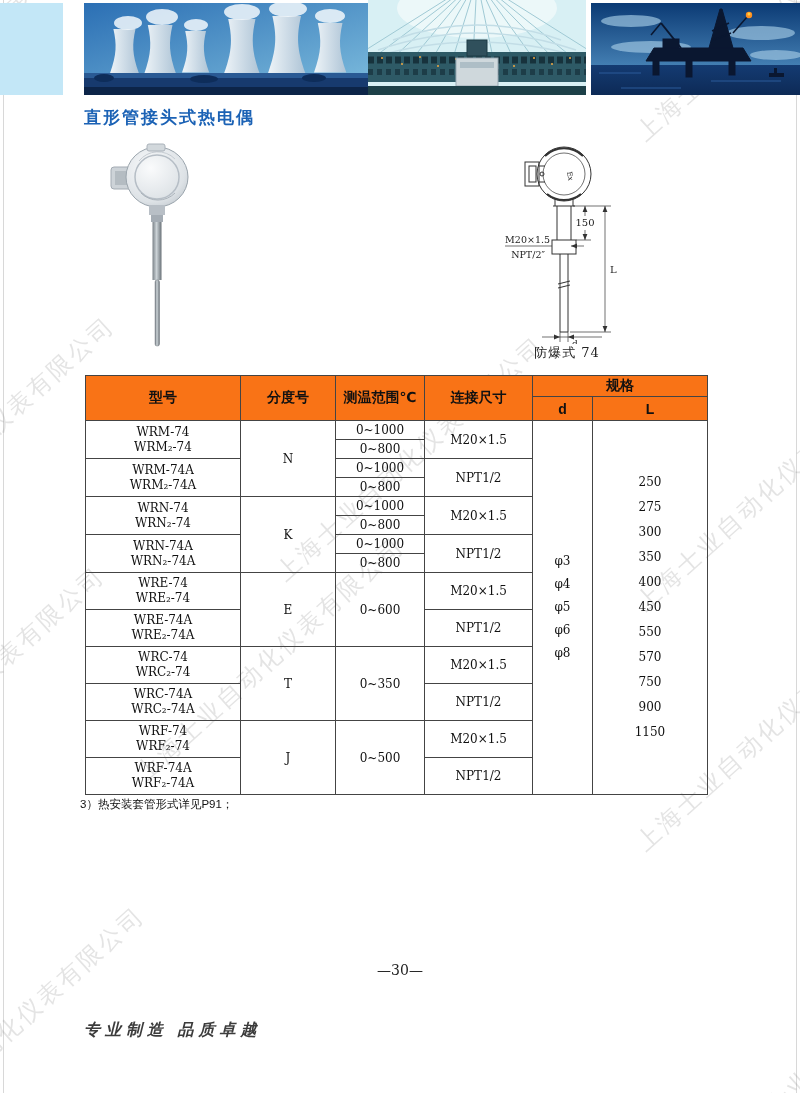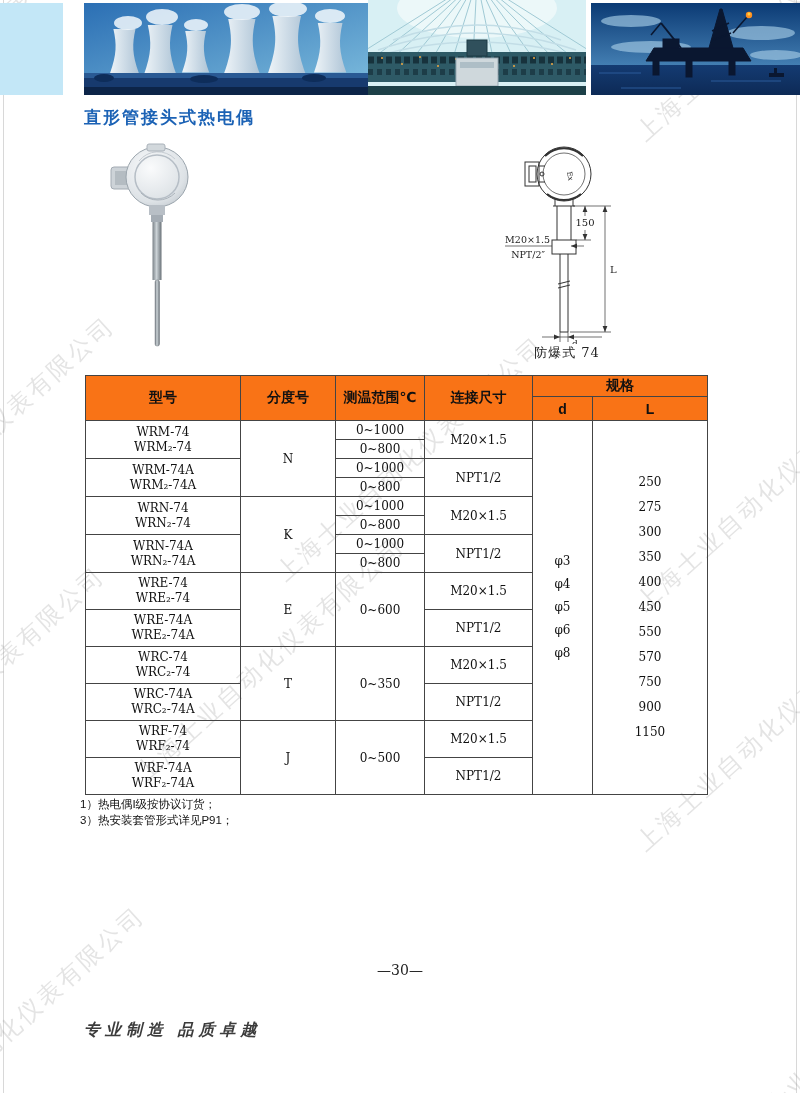--- a/index.html
+++ b/index.html
@@ -421,20 +421,19 @@
       </tr>
       <tr class="big">
         <td class="model-cell">WRF-74A
 WRF₂-74A</td>
         <td>NPT1/2</td>
       </tr>
     </tbody>
   </table>
 
   <div class="notes">
-    <div>1）热电偶I级按协议订货；</div>
     <div>3）热安装套管形式详见P91；</div>
   </div>
 
   <div class="footer-slogan">专业制造  品质卓越</div>
   <div class="page-number">—30—</div>
 
 </div>
 
 </body></html>

